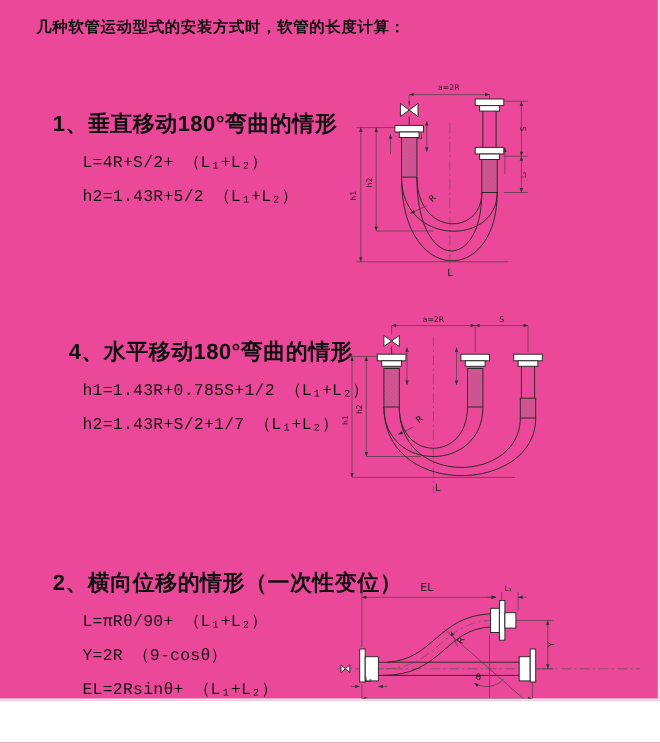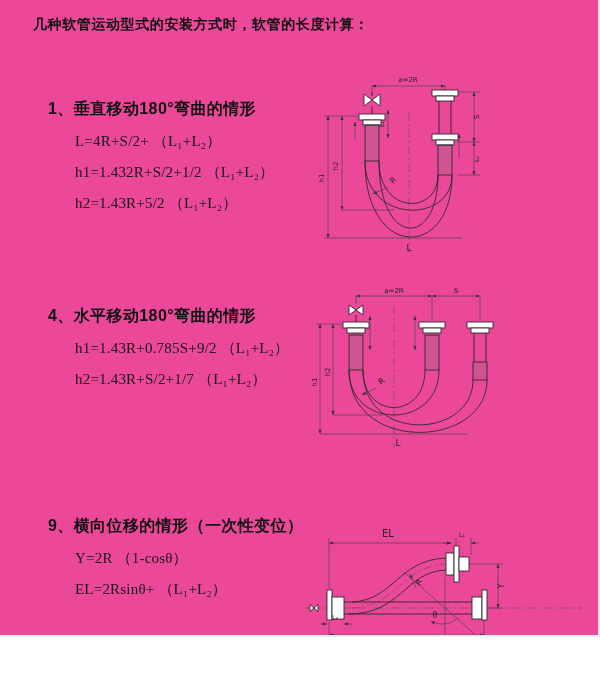--- a/index.html
+++ b/index.html
@@ -6,24 +6,24 @@
   .canvas{
     position:relative;width:600px;height:637px;background:#ec4899;overflow:hidden;
     font-family:"Liberation Sans","DejaVu Sans",sans-serif;color:#1a1a1a;
     border-right:2px solid #e6e6e6;border-bottom:2px solid #ececec;box-sizing:border-box;
   }
   .title{
     position:absolute;left:33px;top:16px;font-size:14px;font-weight:600;
     letter-spacing:0.6px;color:#111;
   }
   .section{position:absolute;left:48px;}
-  .sec-heading{font-size:16px;font-weight:600;letter-spacing:0.4px;color:#111;}
+  .sec-heading{font-size:20px;font-weight:600;letter-spacing:0.4px;color:#111;text-align:center;}
   .formula{
     margin:12px 0 0 27px;font-size:15px;font-weight:400;letter-spacing:0.2px;color:#161616;
-    font-family:Liberation Serif, serif;white-space:nowrap;
+    font-family:Liberation Mono, monospace;white-space:nowrap;
   }
   .formula:first-of-type{margin-top:14px;}
   .diagram{position:absolute;}
   svg{display:block;}
   svg text{
     font-family:"DejaVu Sans","Liberation Sans",sans-serif;
     fill:#222;stroke:none;
   }
   .part{stroke:#2b2b2b;stroke-width:0.9;fill:none;}
   .fitting{stroke:#2b2b2b;stroke-width:0.9;fill:#ffffff;}
@@ -33,21 +33,20 @@
 </head>
 <body>
 
 <div class="canvas">
 
   <div class="title">几种软管运动型式的安装方式时，软管的长度计算：</div>
 
   <div class="section" style="top:99px;">
     <div class="sec-heading">1、垂直移动180°弯曲的情形</div>
     <div class="formula">L=4R+S/2+ （L₁+L₂）</div>
-    <div class="formula">h1=1.432R+S/2+1/2 （L₁+L₂）</div>
     <div class="formula">h2=1.43R+5/2 （L₁+L₂）</div>
   </div>
 
   <div class="diagram" style="left:312px;top:70px;">
     <svg width="258" height="185" viewBox="0 0 258 185">
       <defs>
         <pattern id="d1b" width="3.5" height="3.5" patternUnits="userSpaceOnUse">
           <path d="M0,3.5 L3.5,0 M0,0 L3.5,3.5" stroke="#777" stroke-width="0.45"></path>
         </pattern>
         <marker id="d1a" viewBox="0 0 10 10" refX="9" refY="5" markerWidth="9" markerHeight="7" orient="auto-start-reverse">
@@ -107,21 +106,21 @@
       <path class="dim" d="M76,117 L61,124" marker-end="url(#d1a)"></path>
       <text x="81" y="114" font-size="8" transform="rotate(-45 81 114)">R</text>
 
       <path class="dim" d="M12,168 H150"></path>
       <text x="97" y="181" font-size="9" text-anchor="middle">L</text>
     </svg>
   </div>
 
   <div class="section" style="top:306px;">
     <div class="sec-heading">4、水平移动180°弯曲的情形</div>
-    <div class="formula">h1=1.43R+0.785S+9/2 （L₁+L₂）</div>
+    <div class="formula">h1=1.43R+0.785S+1/2 （L₁+L₂）</div>
     <div class="formula">h2=1.43R+S/2+1/7 （L₁+L₂）</div>
   </div>
 
   <div class="diagram" style="left:308px;top:282px;">
     <svg width="270" height="172" viewBox="0 0 270 172">
       <defs>
         <pattern id="d2b" width="3.5" height="3.5" patternUnits="userSpaceOnUse">
           <path d="M0,3.5 L3.5,0 M0,0 L3.5,3.5" stroke="#777" stroke-width="0.45"></path>
         </pattern>
         <marker id="d2a" viewBox="0 0 10 10" refX="9" refY="5" markerWidth="9" markerHeight="7" orient="auto-start-reverse">
@@ -179,22 +178,23 @@
 
       <path class="dim" d="M68,106 L54,113" marker-end="url(#d2a)"></path>
       <text x="73" y="103" font-size="8" transform="rotate(-40 73 103)">R</text>
 
       <path class="dim" d="M12,152 H160"></path>
       <text x="90" y="164" font-size="9" text-anchor="middle">L</text>
     </svg>
   </div>
 
   <div class="section" style="top:516px;">
-    <div class="sec-heading">9、横向位移的情形（一次性变位）</div>
-    <div class="formula">Y=2R （1-cosθ）</div>
+    <div class="sec-heading">2、横向位移的情形（一次性变位）</div>
+    <div class="formula">L=πRθ/90+ （L₁+L₂）</div>
+    <div class="formula">Y=2R （9-cosθ）</div>
     <div class="formula">EL=2Rsinθ+ （L₁+L₂）</div>
   </div>
 
   <div class="diagram" style="left:298px;top:522px;text-align:right;">
     <svg width="290" height="158" viewBox="0 0 290 158">
       <defs>
         <marker id="d3a" viewBox="0 0 10 10" refX="9" refY="5" markerWidth="9" markerHeight="7" orient="auto-start-reverse">
           <path d="M0,1.5 L9,5 L0,8.5 z" fill="#333"></path>
         </marker>
       </defs>

